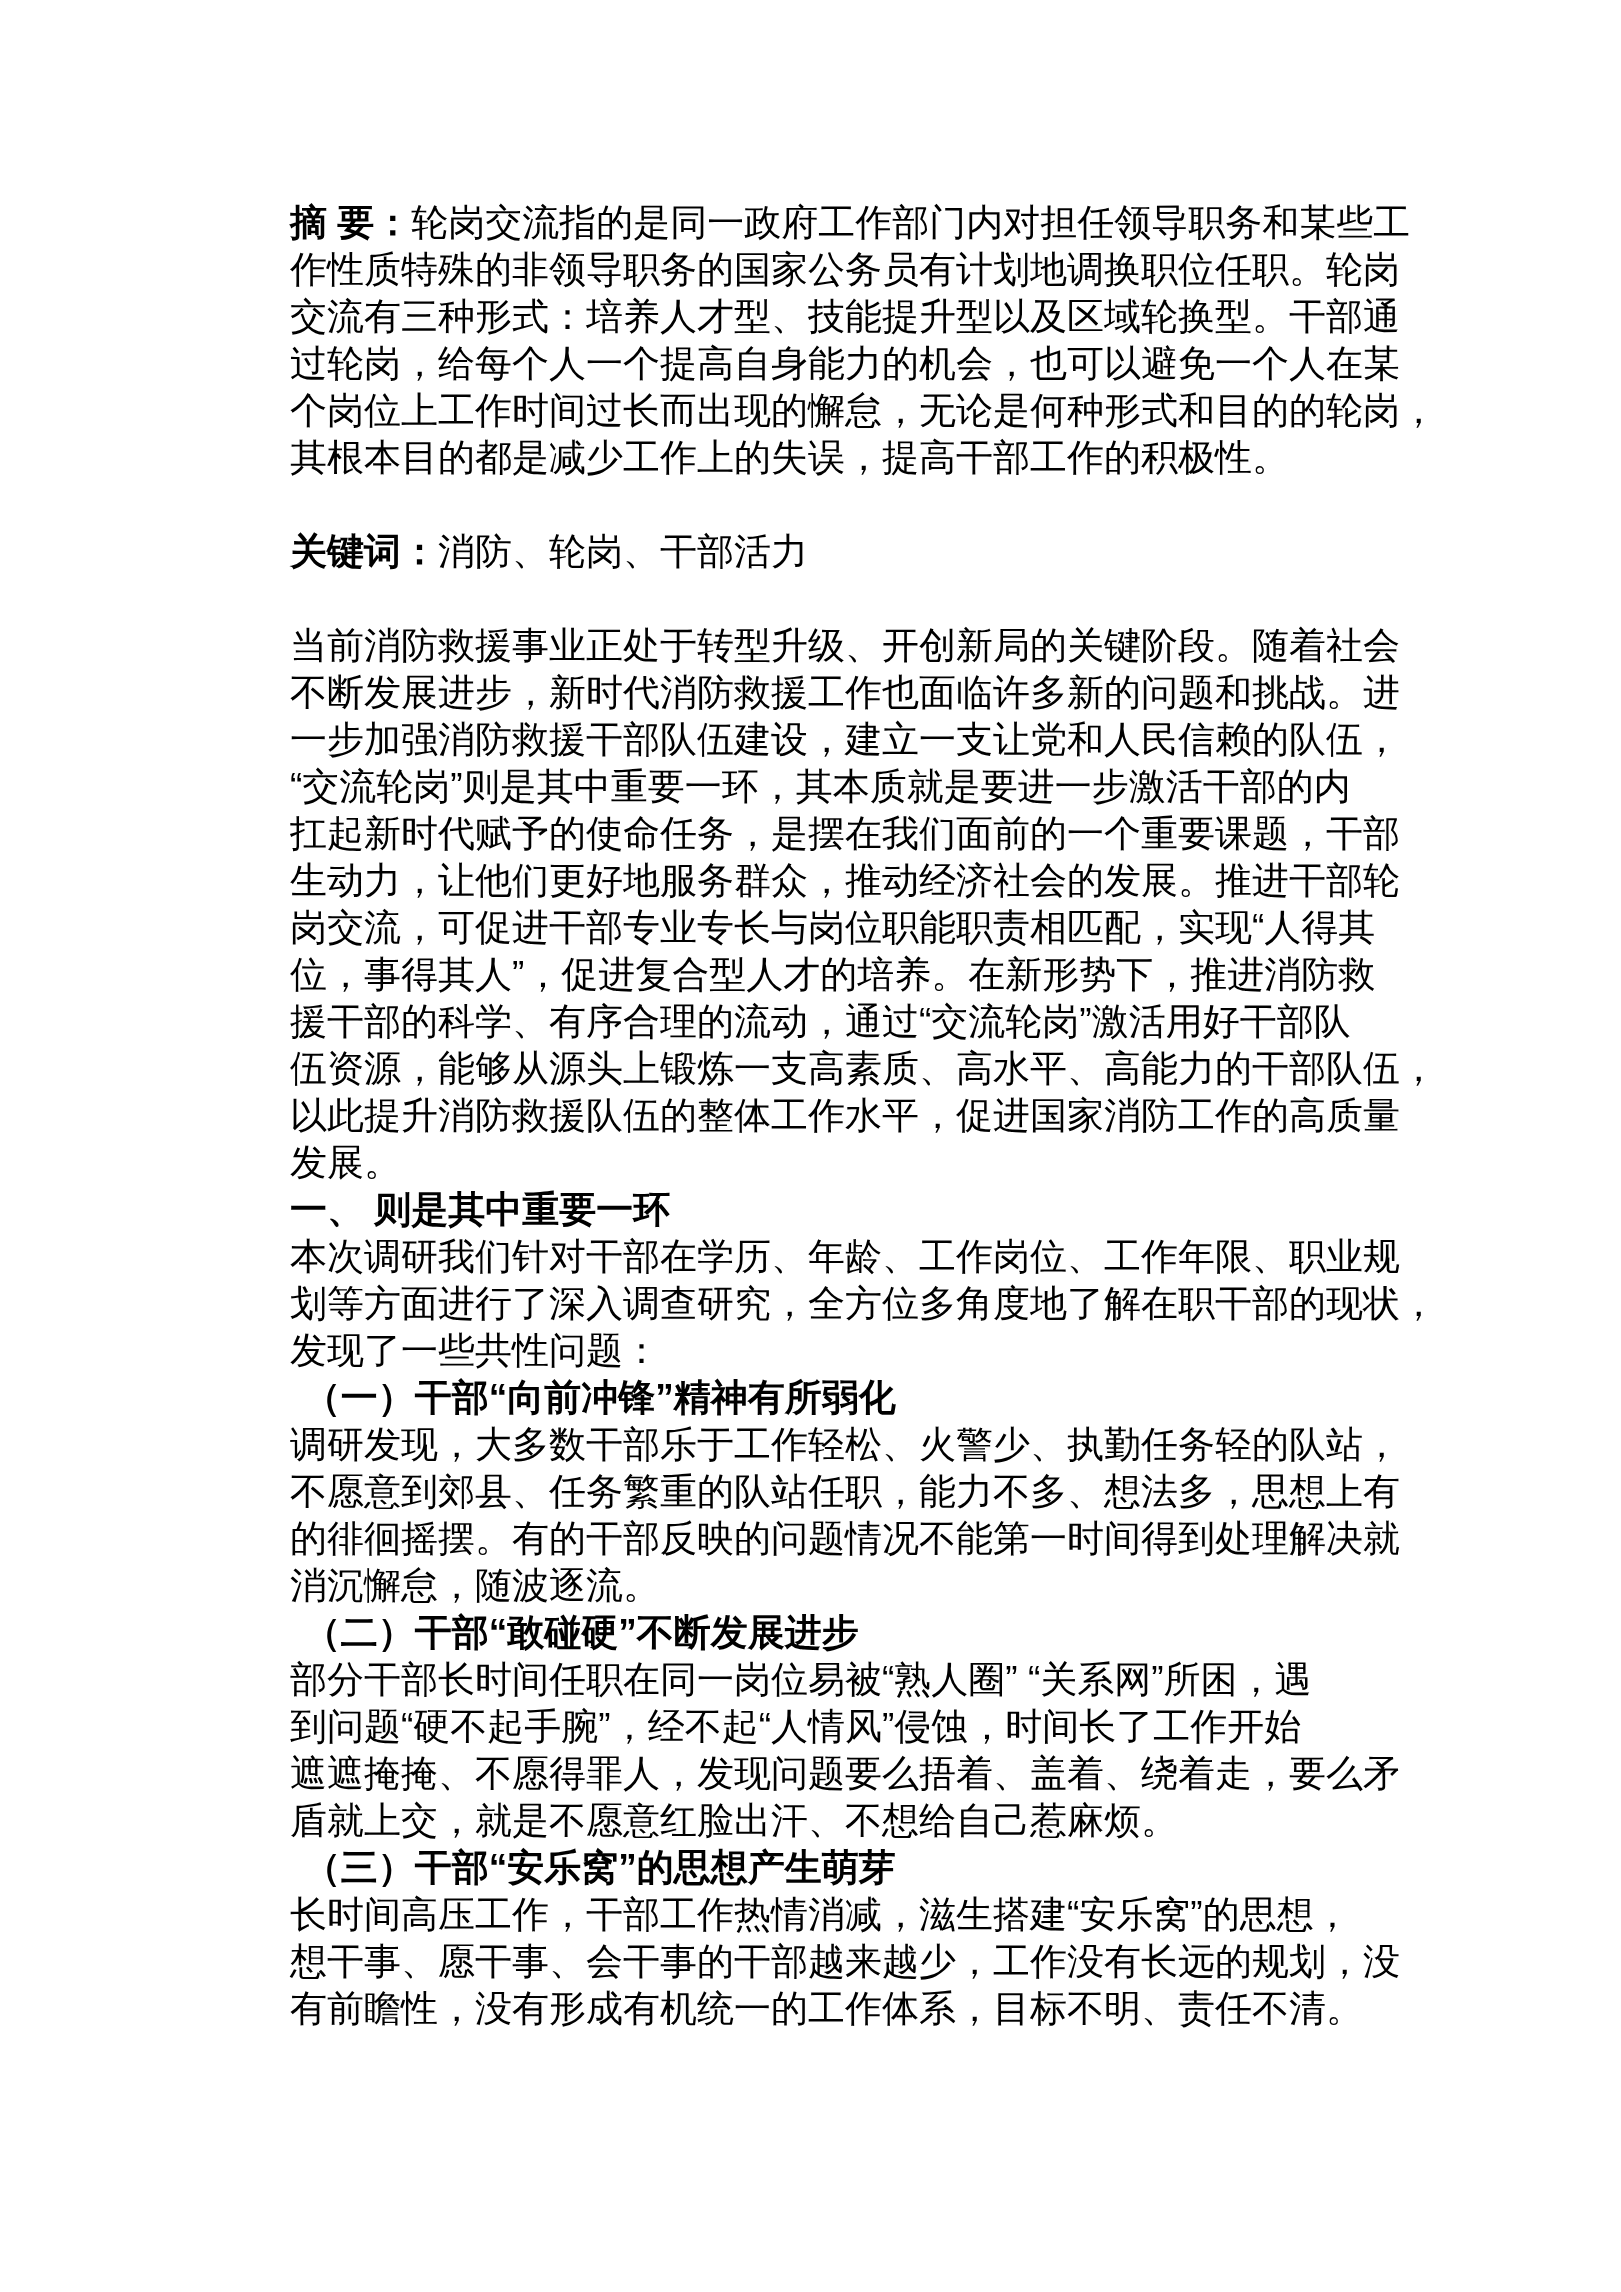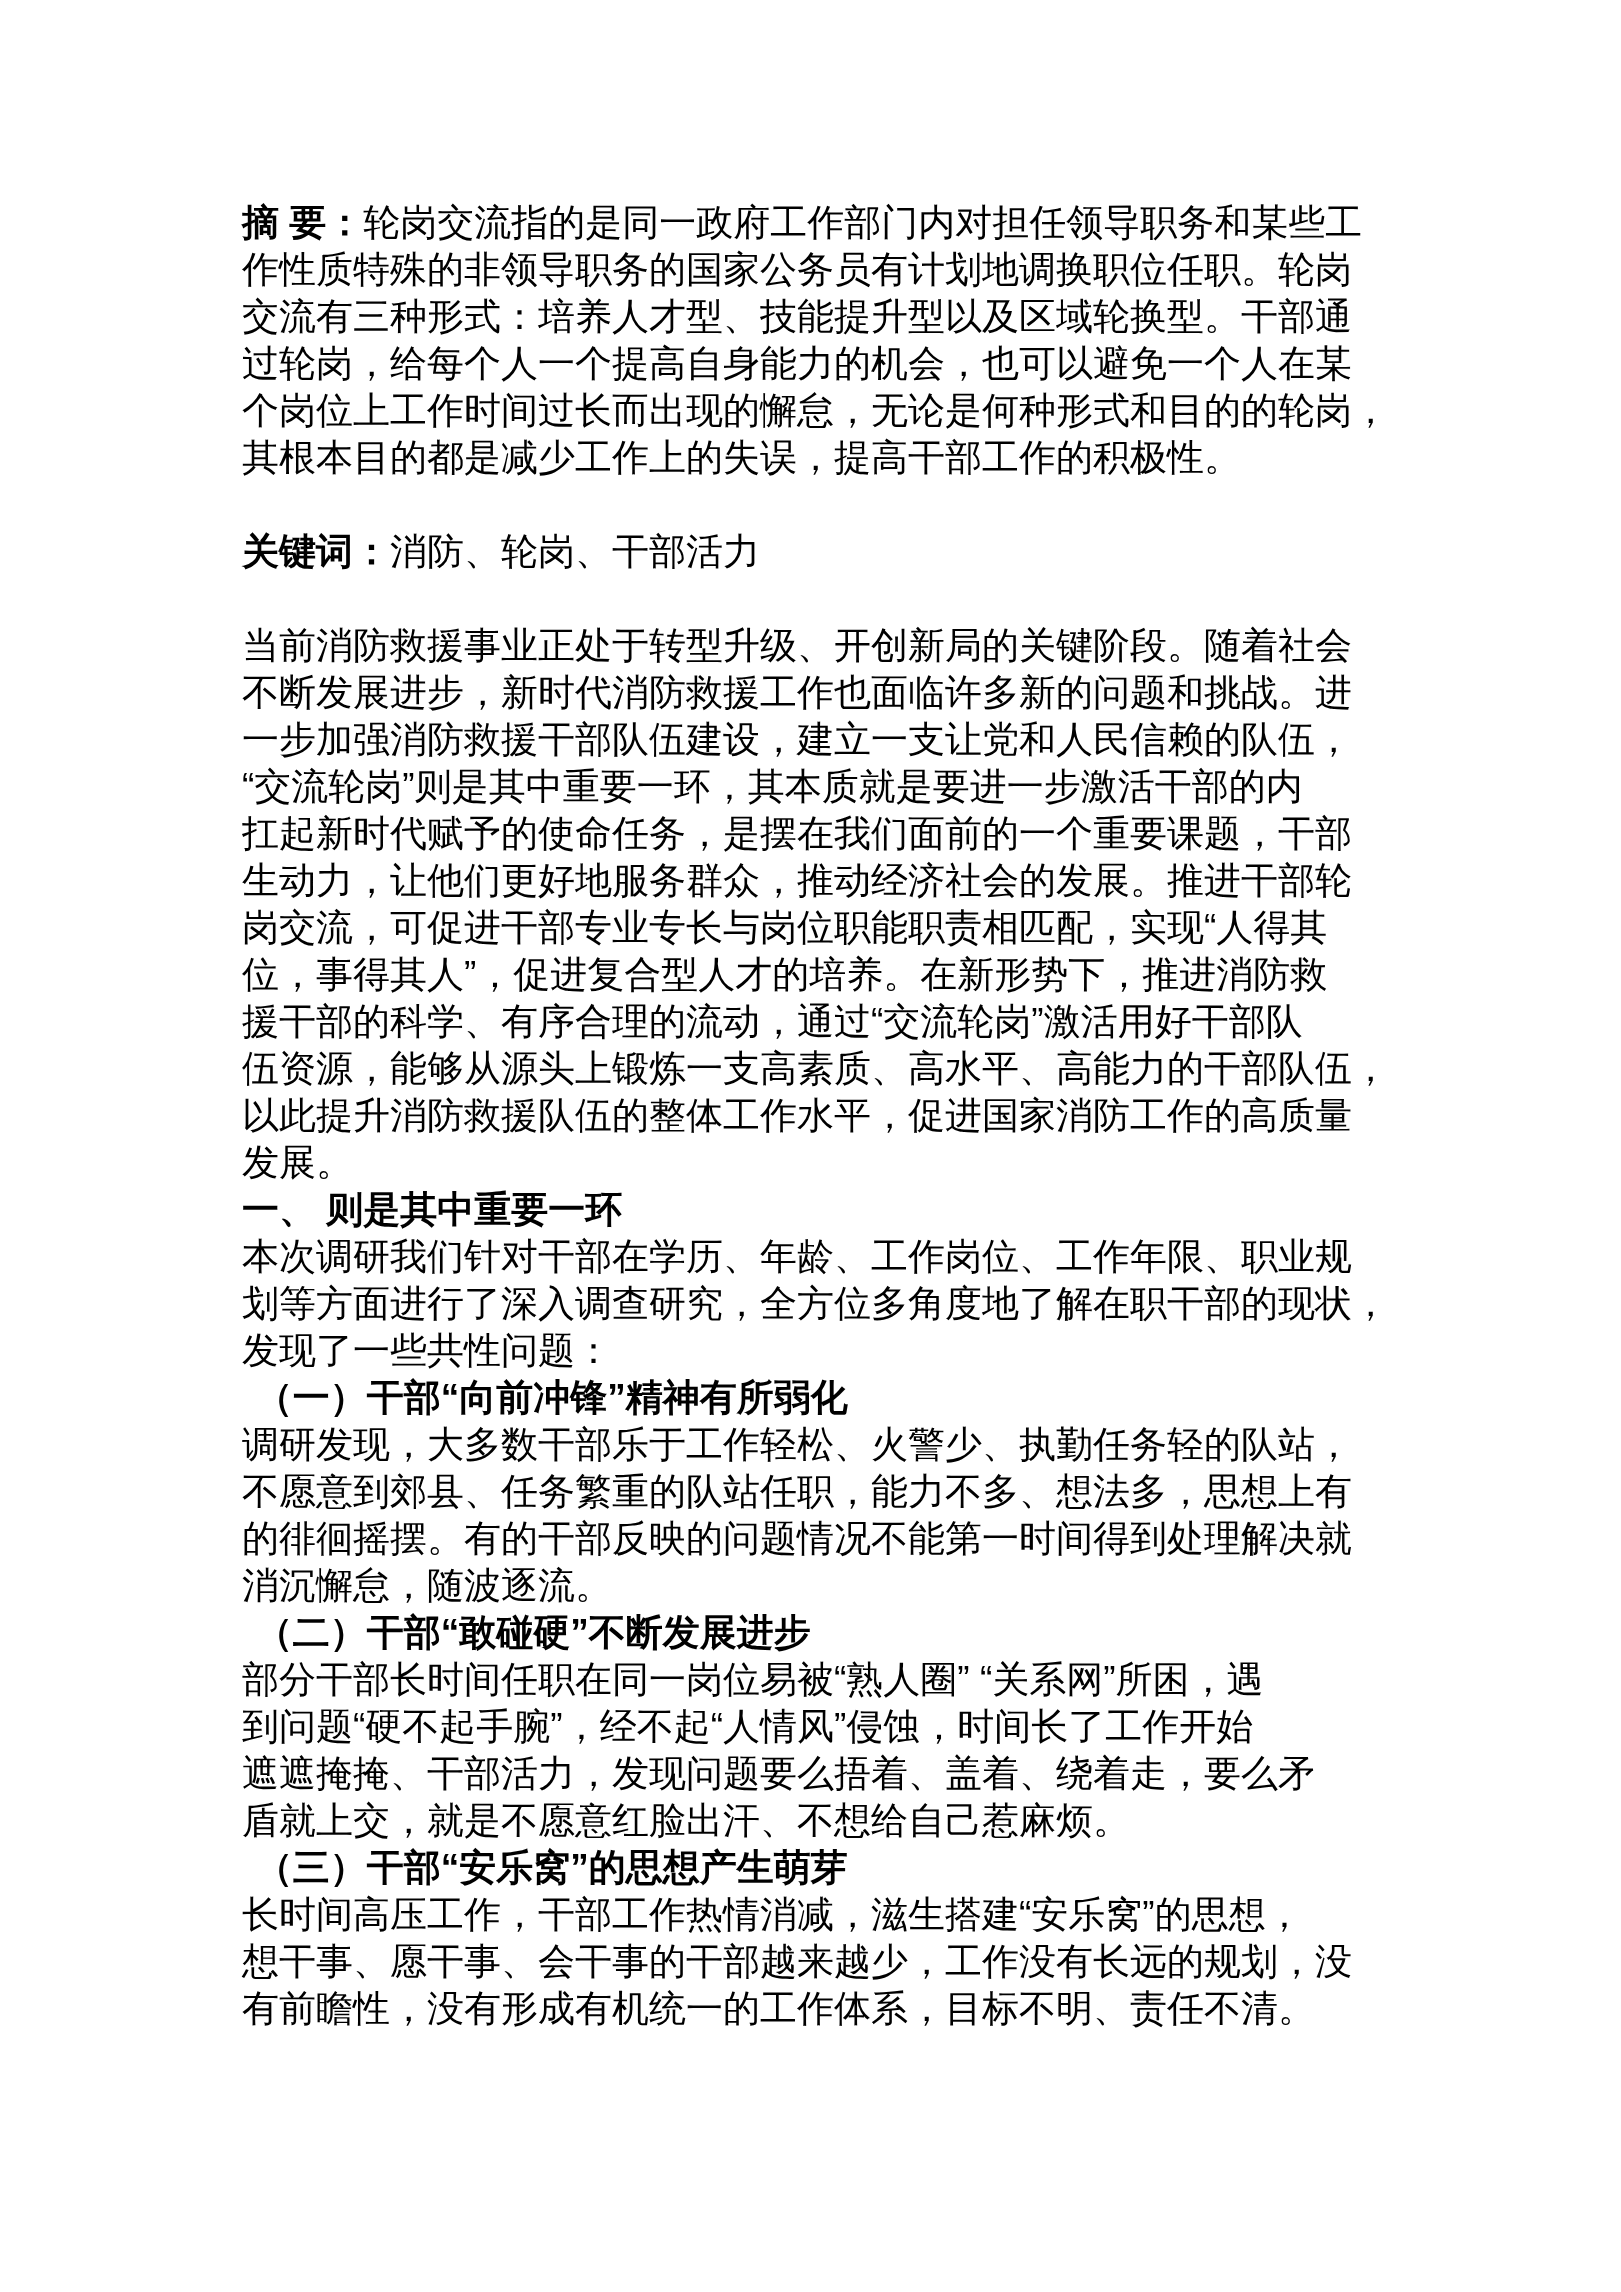--- a/index.html
+++ b/index.html
@@ -21,20 +21,21 @@
     top: 199px;
     width: 1127px;
   }
   .line {
     font-size: 37px;
     line-height: 47px;
     height: 47px;
     white-space: nowrap;
     letter-spacing: 0px;
     color: #000000;
+    margin-left: 48px;
   }
   .line.heading {
     font-weight: 700;
   }
   .line.indent {
     padding-left: 13.7px;
   }
   .blank-line {
     height: 47px;
   }
@@ -89,21 +90,21 @@
       <div class="line">不愿意到郊县、任务繁重的队站任职，能力不多、想法多，思想上有</div>
       <div class="line">的徘徊摇摆。有的干部反映的问题情况不能第一时间得到处理解决就</div>
       <div class="line">消沉懈怠，随波逐流。</div>
     </div>
     <div>
       <div class="line heading indent">（二）干部“敢碰硬”不断发展进步</div>
     </div>
     <div>
       <div class="line">部分干部长时间任职在同一岗位易被“熟人圈” “关系网”所困，遇</div>
       <div class="line">到问题“硬不起手腕”，经不起“人情风”侵蚀，时间长了工作开始</div>
-      <div class="line">遮遮掩掩、干部活力，发现问题要么捂着、盖着、绕着走，要么矛</div>
+      <div class="line">遮遮掩掩、不愿得罪人，发现问题要么捂着、盖着、绕着走，要么矛</div>
       <div class="line">盾就上交，就是不愿意红脸出汗、不想给自己惹麻烦。</div>
     </div>
     <div>
       <div class="line heading indent">（三）干部“安乐窝”的思想产生萌芽</div>
     </div>
     <div>
       <div class="line">长时间高压工作，干部工作热情消减，滋生搭建“安乐窝”的思想，</div>
       <div class="line">想干事、愿干事、会干事的干部越来越少，工作没有长远的规划，没</div>
       <div class="line">有前瞻性，没有形成有机统一的工作体系，目标不明、责任不清。</div>
     </div>

